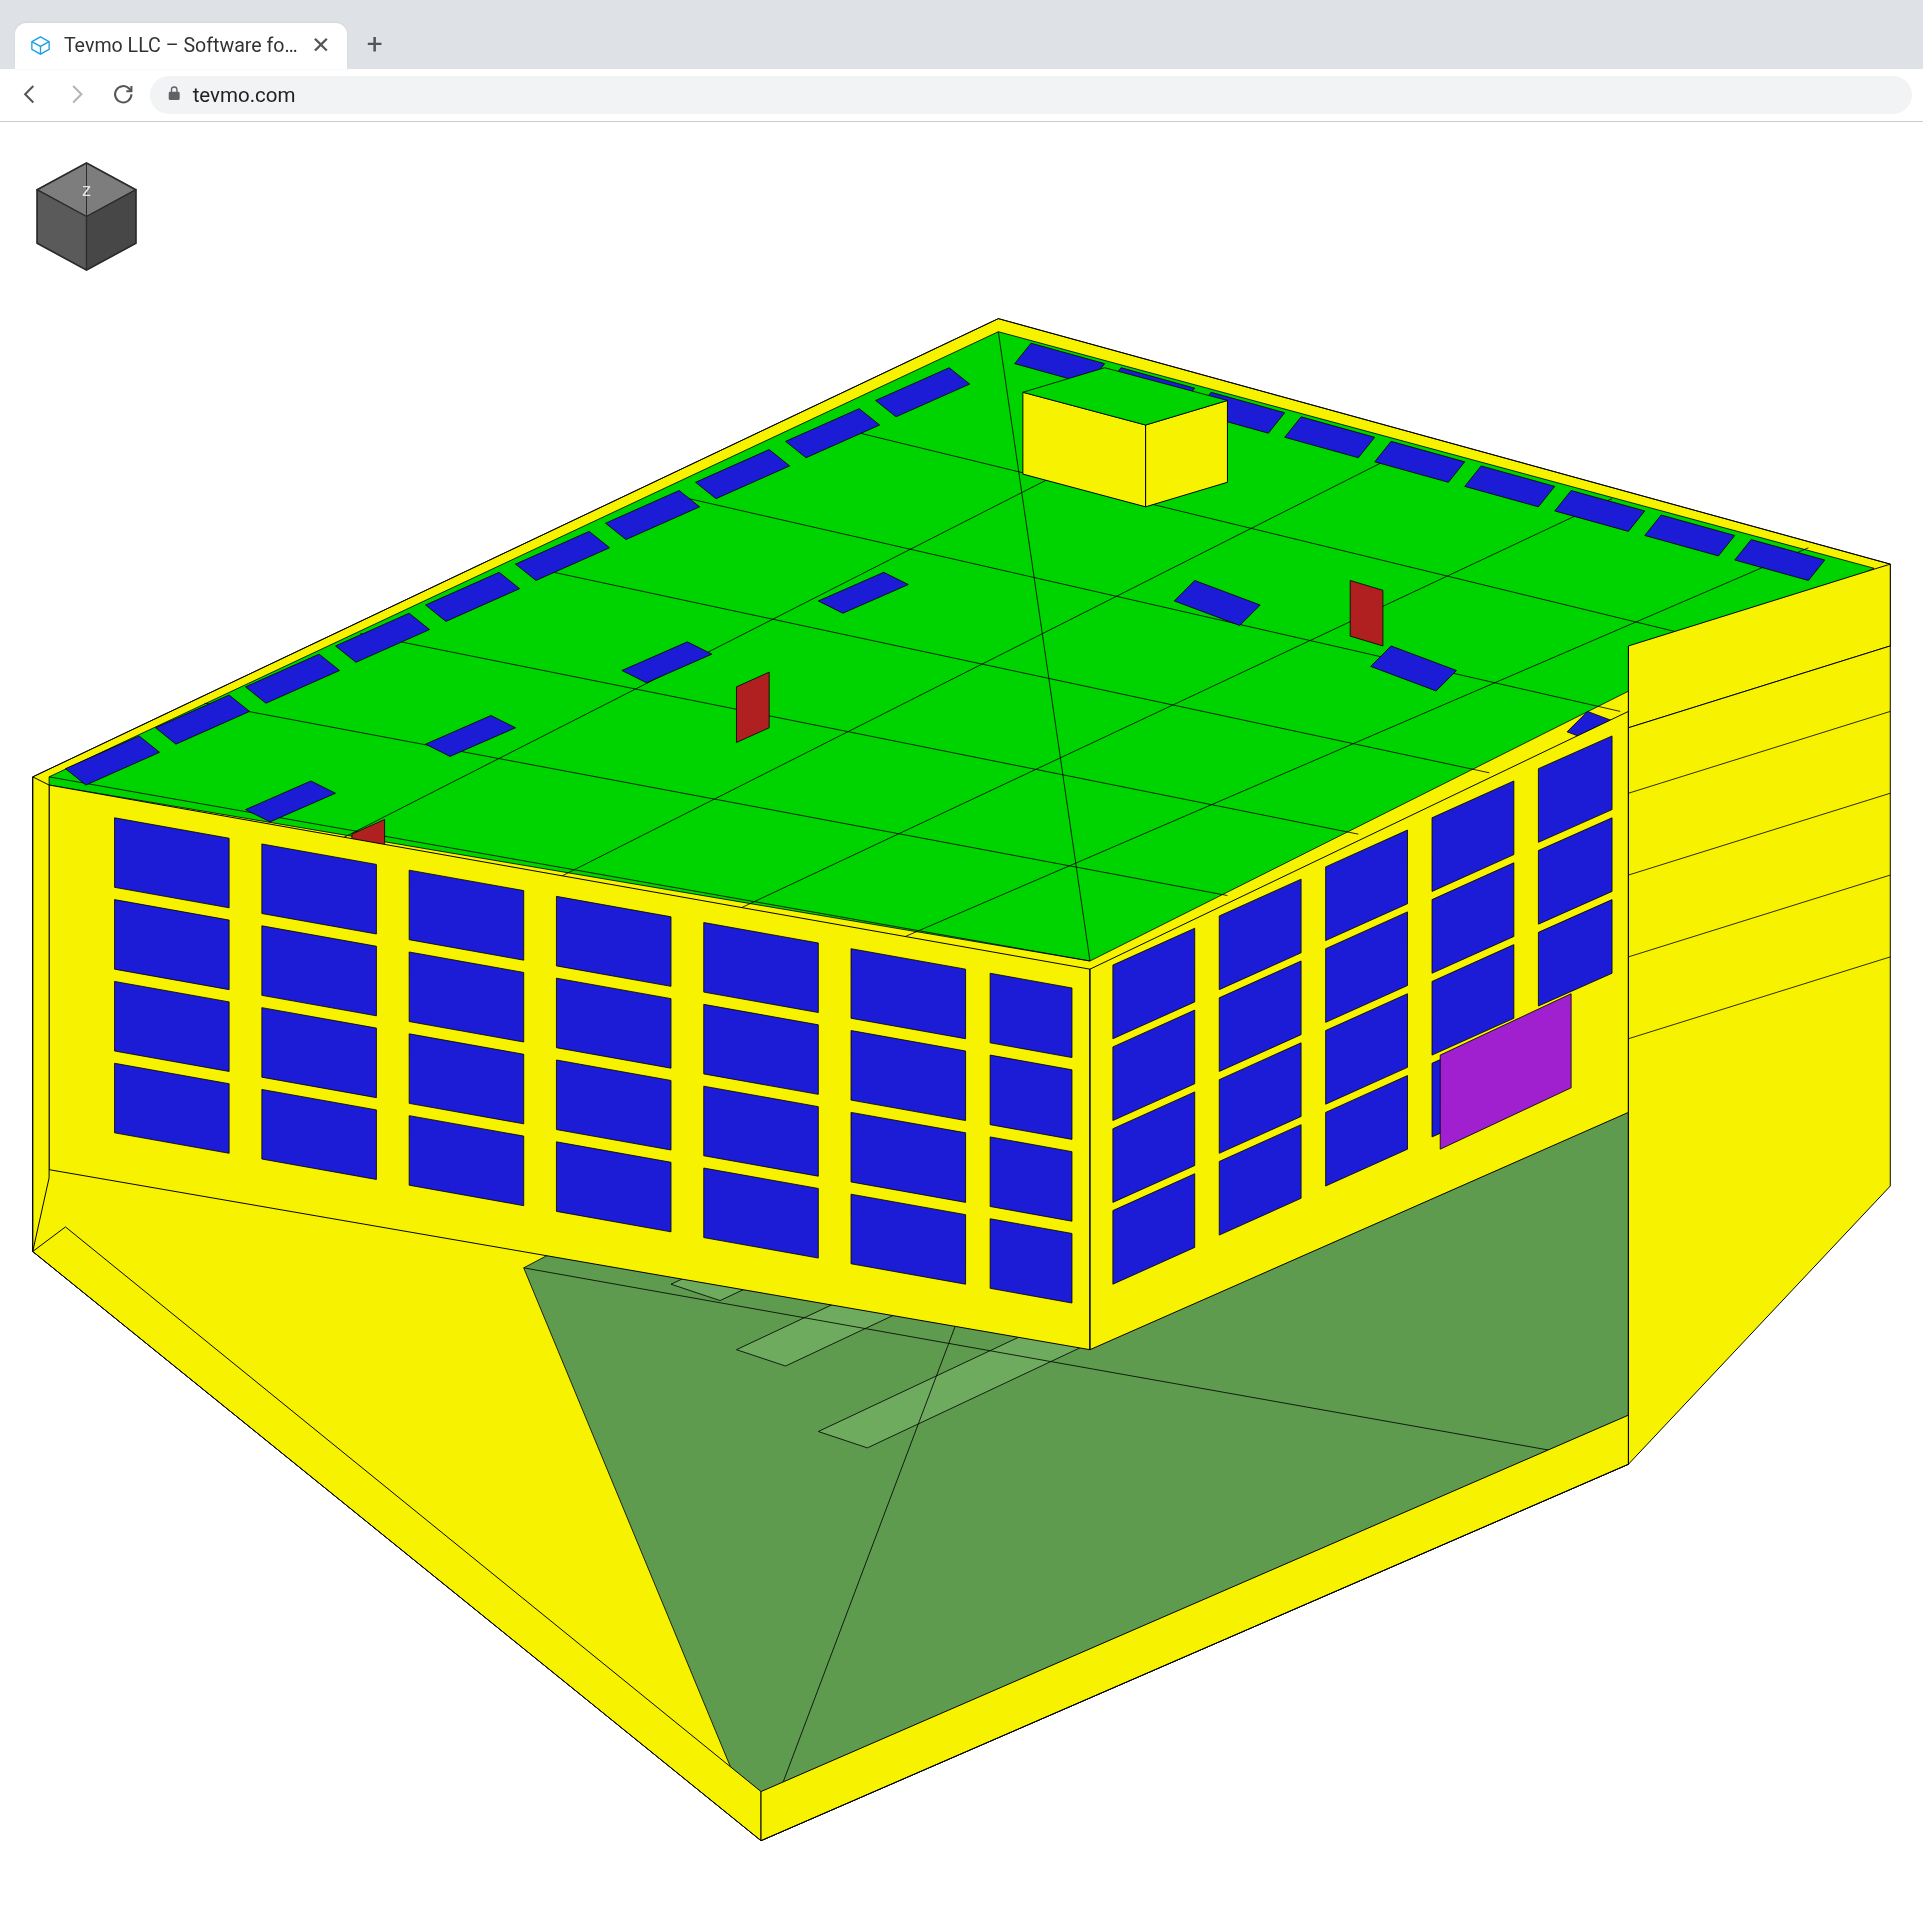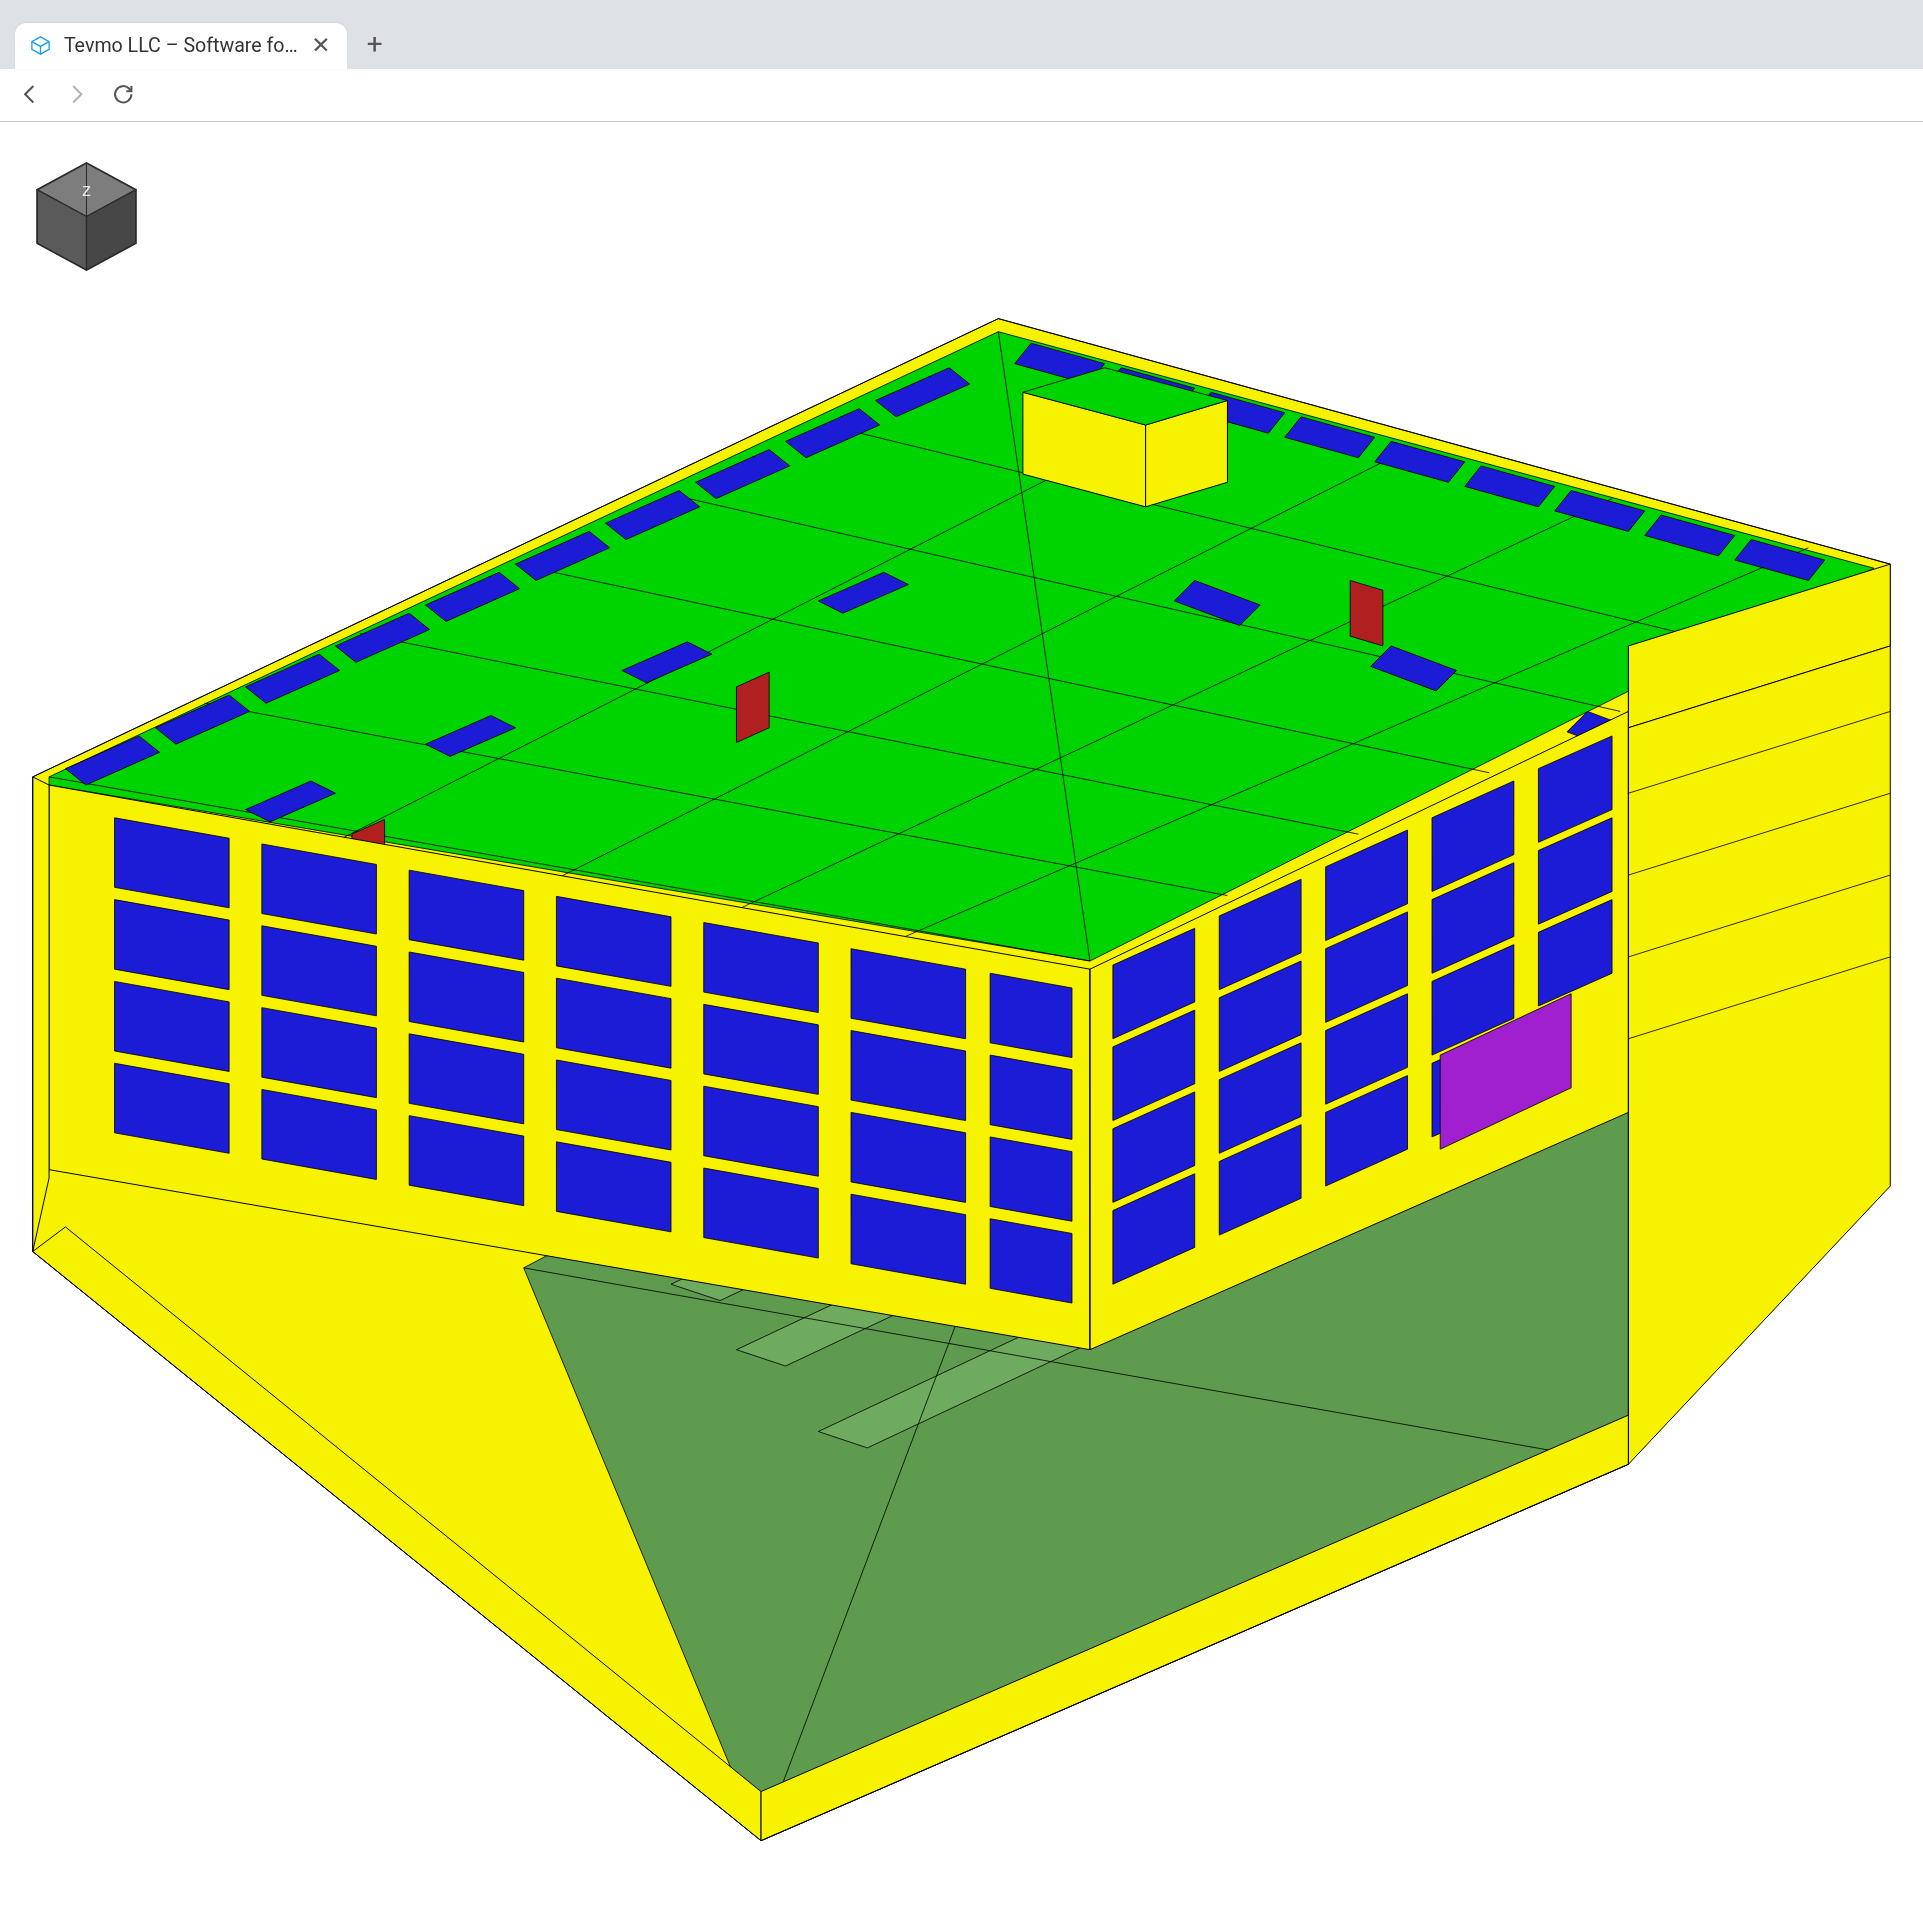--- a/index.html
+++ b/index.html
@@ -53,20 +53,28 @@
       <svg viewBox="0 0 24 24" fill="none" stroke="currentColor" stroke-width="2">
           <path d="M9 4l8 8-8 8"></path>
         </svg>
     </div>
     <div class="nav-btn">
       <svg viewBox="0 0 24 24" fill="none" stroke="currentColor" stroke-width="2">
           <path d="M20 12a8 8 0 1 1-2.34-5.66L20 9"></path>
           <path d="M20 4v5h-5"></path>
         </svg>
     </div>
+    <div class="url-box">
+      <span class="lock">
+        <svg width="16.4" height="16.4" viewBox="0 0 24 24" fill="#5f6368">
+            <path d="M12 2a5 5 0 0 0-5 5v3H6a2 2 0 0 0-2 2v8a2 2 0 0 0 2 2h12a2 2 0 0 0 2-2v-8a2 2 0 0 0-2-2h-1V7a5 5 0 0 0-5-5zm-3 5a3 3 0 1 1 6 0v3H9z"></path>
+          </svg>
+      </span>
+      <span class="url-text">tevmo.com</span>
+    </div>
   </div>
 </div>
 
 <div class="viewport">
 
   <div class="viewcube">
     <svg width="123" height="123" viewBox="0 0 120 120">
       <polygon points="60,8 108,34 108,86 60,112 12,86 12,34" fill="#6b6b6b" stroke="#2c2c2c" stroke-width="2"></polygon>
       <polygon points="60,8 108,34 60,60 12,34" fill="#7d7d7d" stroke="#2c2c2c" stroke-width="1.2"></polygon>
       <polygon points="12,34 60,60 60,112 12,86" fill="#5a5a5a" stroke="#2c2c2c" stroke-width="1.2"></polygon>

